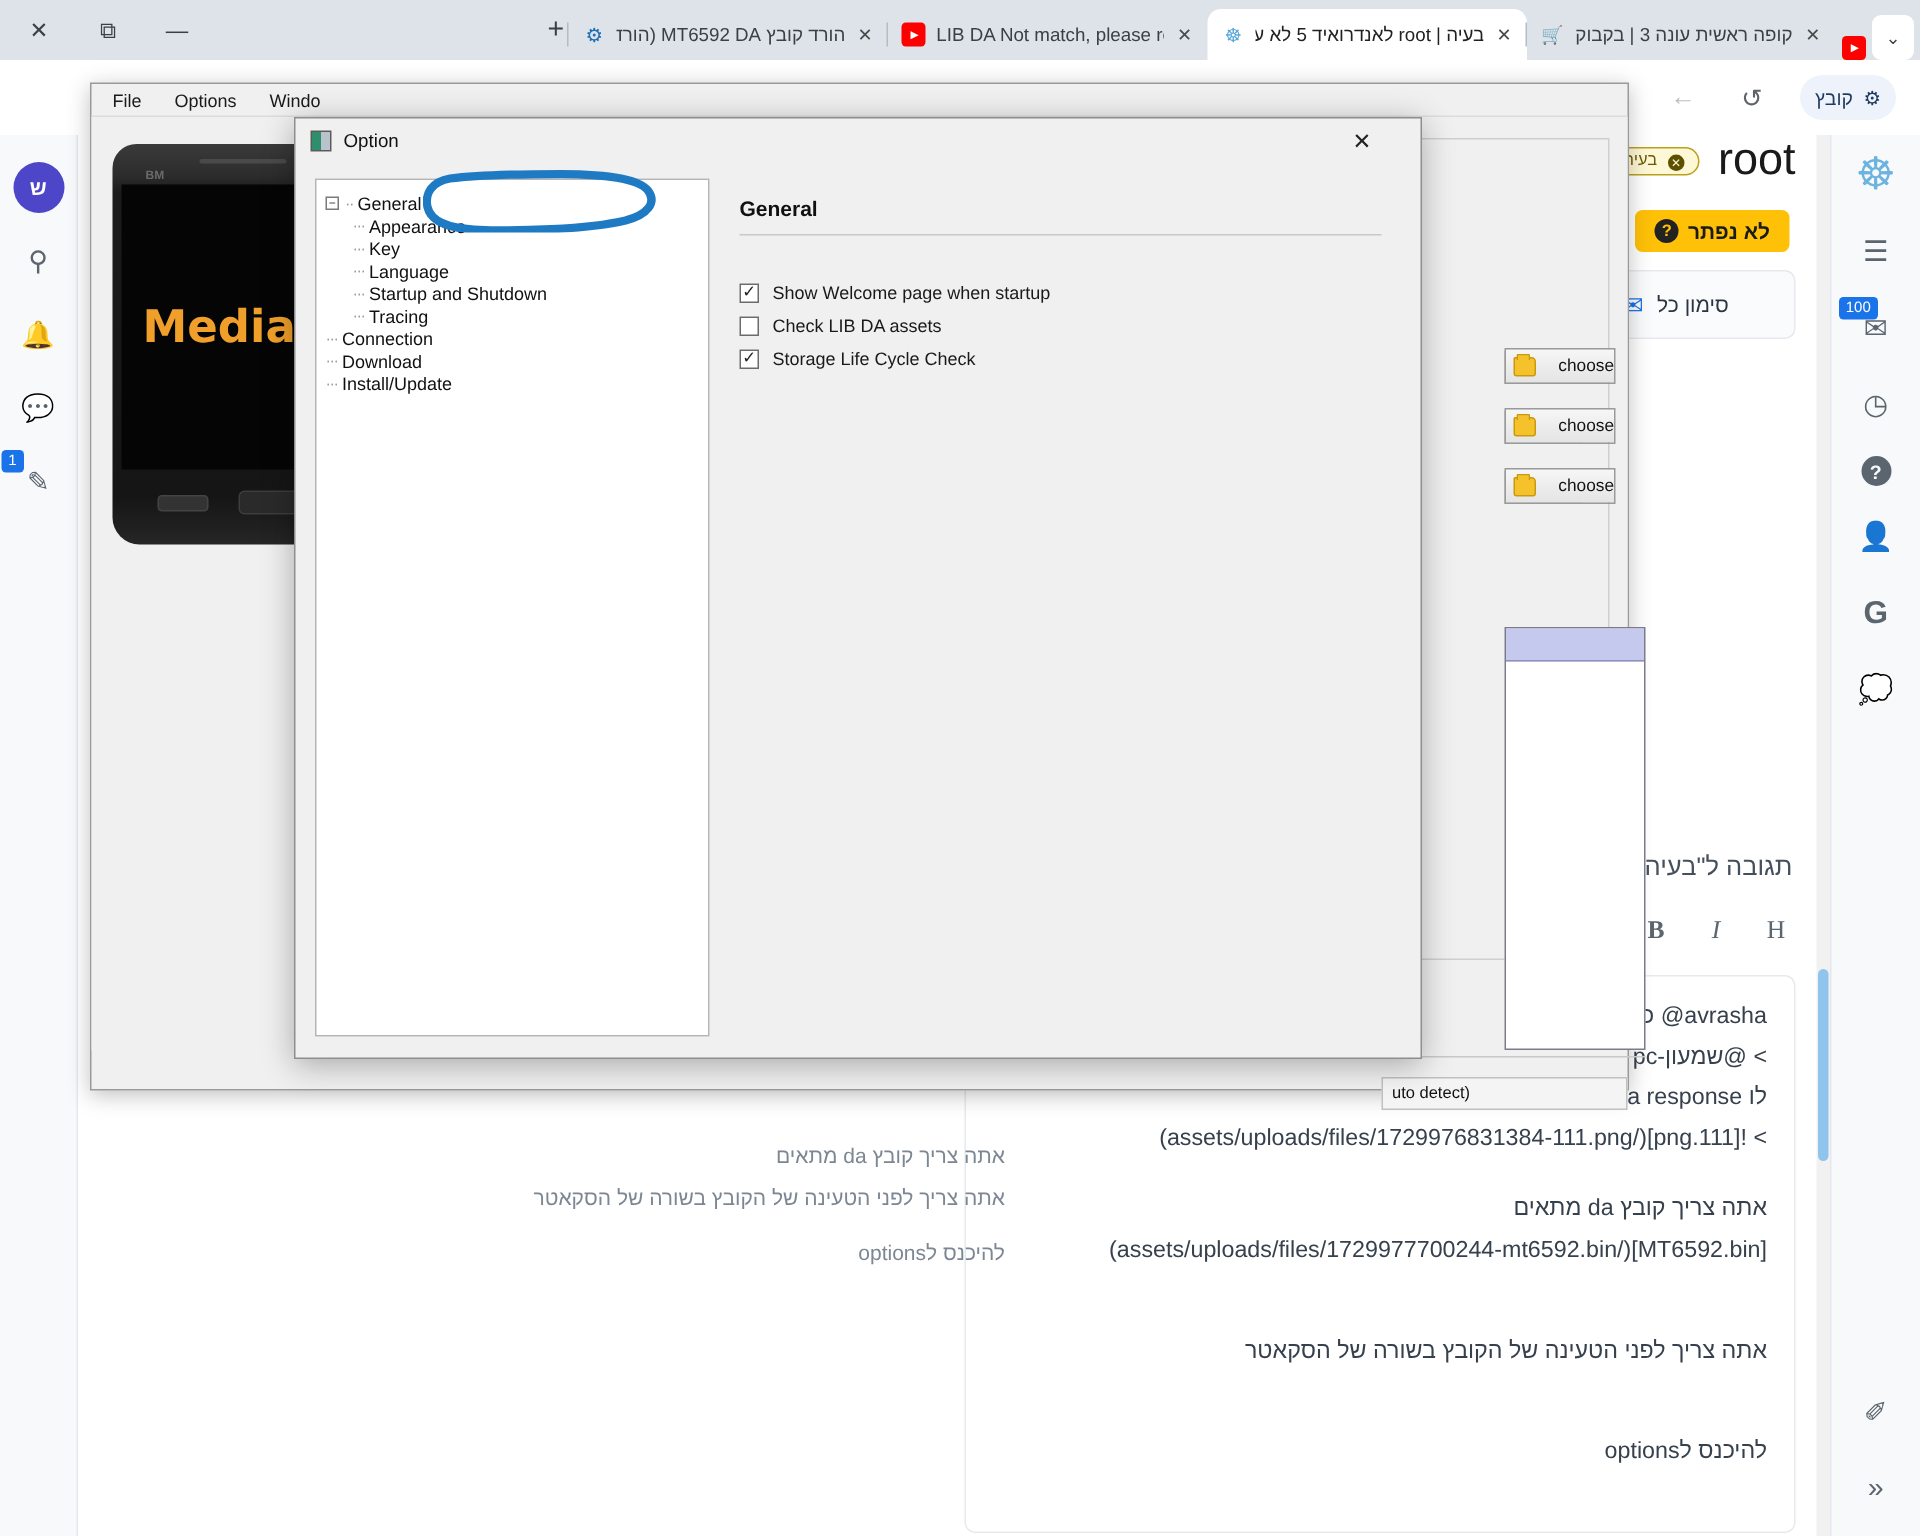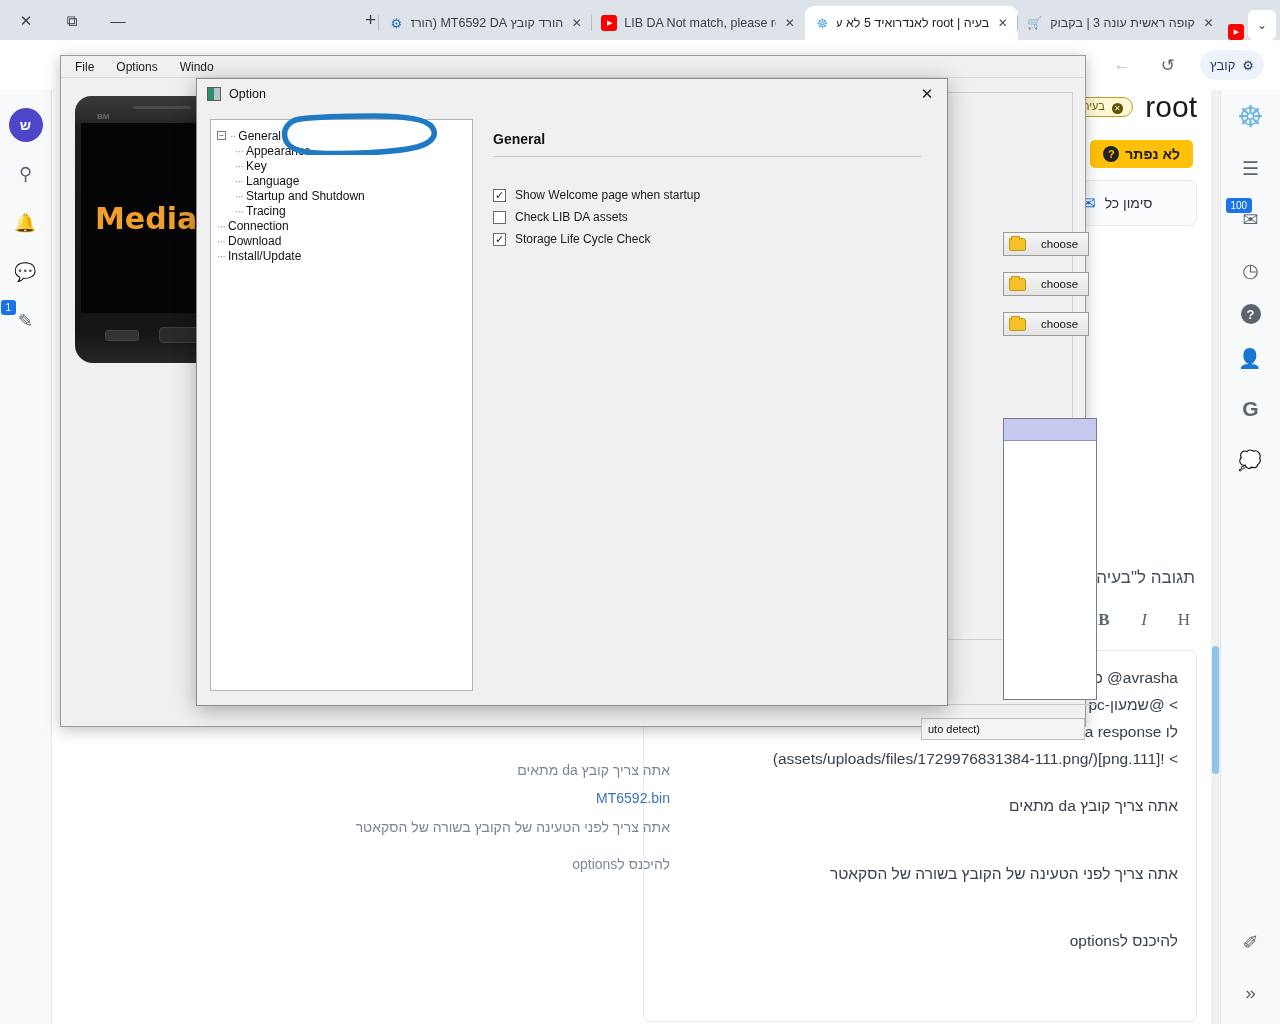--- a/index.html
+++ b/index.html
@@ -237,21 +237,21 @@
   .fw-combo {
     position: absolute; right: 12px; width: 70px; height: 22px;
     background: #fff; border: 1px solid #9a9a9a; display: flex; justify-content: flex-end;
   }
   .fw-combo span {
     width: 19px; background: #f0f0f0; border-left: 1px solid #9a9a9a;
     display: flex; align-items: center; justify-content: center;
     font-size: 9px; color: #444;
   }
   .btn-choose {
-    position: absolute; left: 942px; width: 86px; height: 24px;
+    position: absolute; left: 942px; width: 74px; height: 24px;
     background: linear-gradient(180deg,#f6f6f6,#e4e4e4);
     border: 1px solid #9a9a9a; display: flex; align-items: center;
     gap: 15px; padding-left: 5px; font-size: 11.5px; color: #111;
   }
   .folder {
     width: 17px; height: 13px; background: #f5c22b; border: 1px solid #c99a10;
     border-radius: 1px 3px 2px 2px; position: relative;
   }
   .folder::before {
     content: ""; position: absolute; left: 1px; top: -3px; width: 7px; height: 3px;
@@ -273,21 +273,21 @@
     position: absolute; left: 860px; top: 648px; width: 176px; height: 1px; background: #c8c8c8;
   }
 
   
   .optdlg {
     position: absolute; left: 196px; top: 78px; width: 752px; height: 628px;
     background: #f0f0f0; border: 1px solid #8e8e8e;
     box-shadow: 0 4px 20px rgba(0,0,0,.3);
   }
   .opt-title {
-    height: 30px; display: flex; align-items: center; padding: 0 5px 0 10px;
+    height: 30px; display: flex; align-items: center; padding: 0 24px 0 10px;
     font-size: 12.5px; color: #111;
   }
   .opt-ico {
     width: 14px; height: 14px; border: 1px solid #5a5a5a; background: #fff;
     margin-right: 8px; display: flex;
   }
   .opt-ico i { display: block; width: 50%; height: 100%; }
   .opt-ico i:first-child { background: #2f8f6d; }
   .opt-ico i:last-child { background: #b9c3cc; }
   .opt-x {
@@ -429,33 +429,33 @@
         <div class="fmt-btn fmt-b">B</div>
       </div>
 
       <div class="quote-card">
         <div class="q-line">avrasha@ כתב</div>
         <div class="q-line">&gt; @שמעון-pc א</div>
         <div class="q-line">לו da response</div>
         <div class="q-line">&gt; ![111.png](/assets/uploads/files/1729976831384-111.png)</div>
         <div class="q-gap"></div>
         <div class="q-line">אתה צריך קובץ da מתאים</div>
+        <div class="q-line">[MT6592.bin](/assets/uploads/files/1729977700244-mt6592.bin)</div>
         <div class="q-gap"></div>
         <div class="q-gap"></div>
         <div class="q-line">אתה צריך לפני הטעינה של הקובץ בשורה של הסקאטר</div>
         <div class="q-gap"></div>
         <div class="q-gap"></div>
         <div class="q-line">להיכנס לoptions</div>
       </div>
 
       <div class="left-col">
         <div class="lc-line lc-ital">מסך . החלפתי כבל וכן שיניתי port ולא עזר .</div>
         <div style="height:22px"></div>
         <div class="lc-line">אתה צריך קובץ da מתאים</div>
-        <div class="lc-line" style="color:#3a72b8">MT6592.bin</div>
         <div class="lc-line">אתה צריך לפני הטעינה של הקובץ בשורה של הסקאטר</div>
         <div style="height:8px"></div>
         <div class="lc-line">להיכנס לoptions</div>
       </div>
     </div>
 
     <div class="scroll-track"></div>
     <div class="scroll-thumb"></div>
 
     <div class="right-rail">

